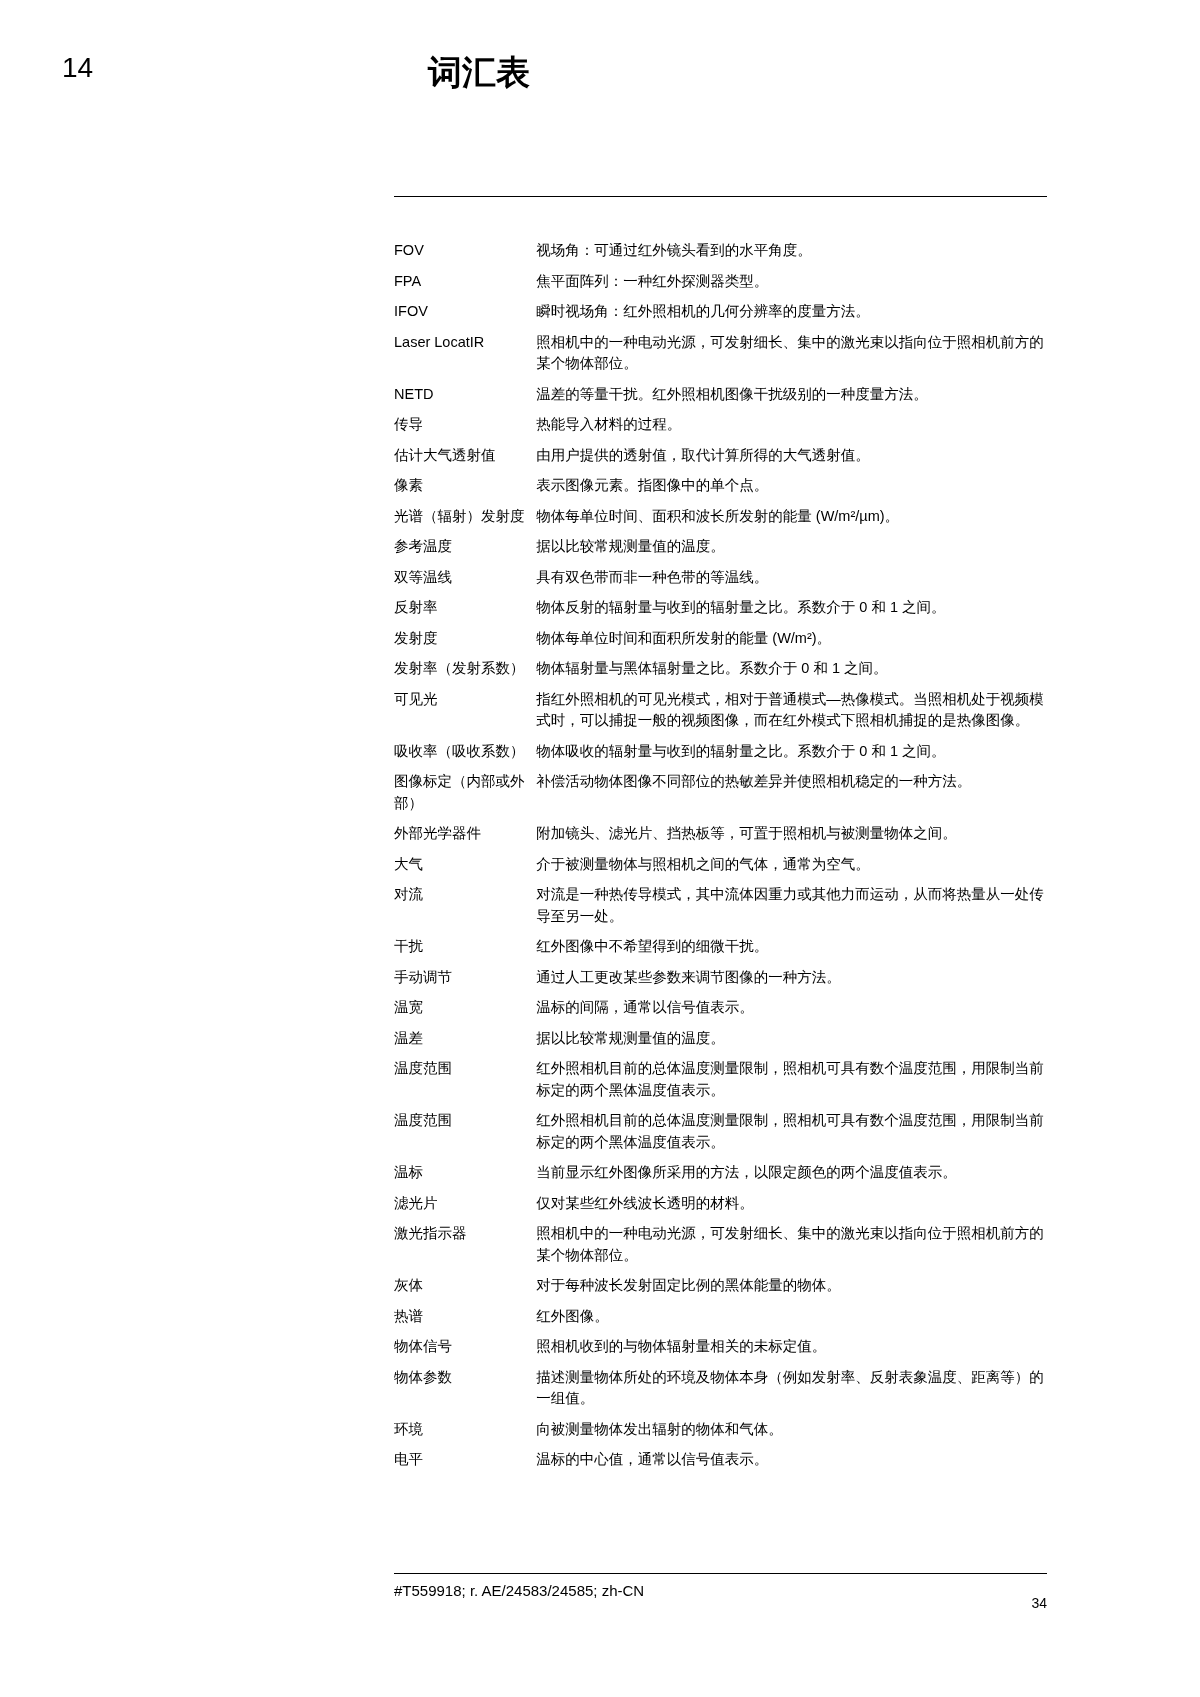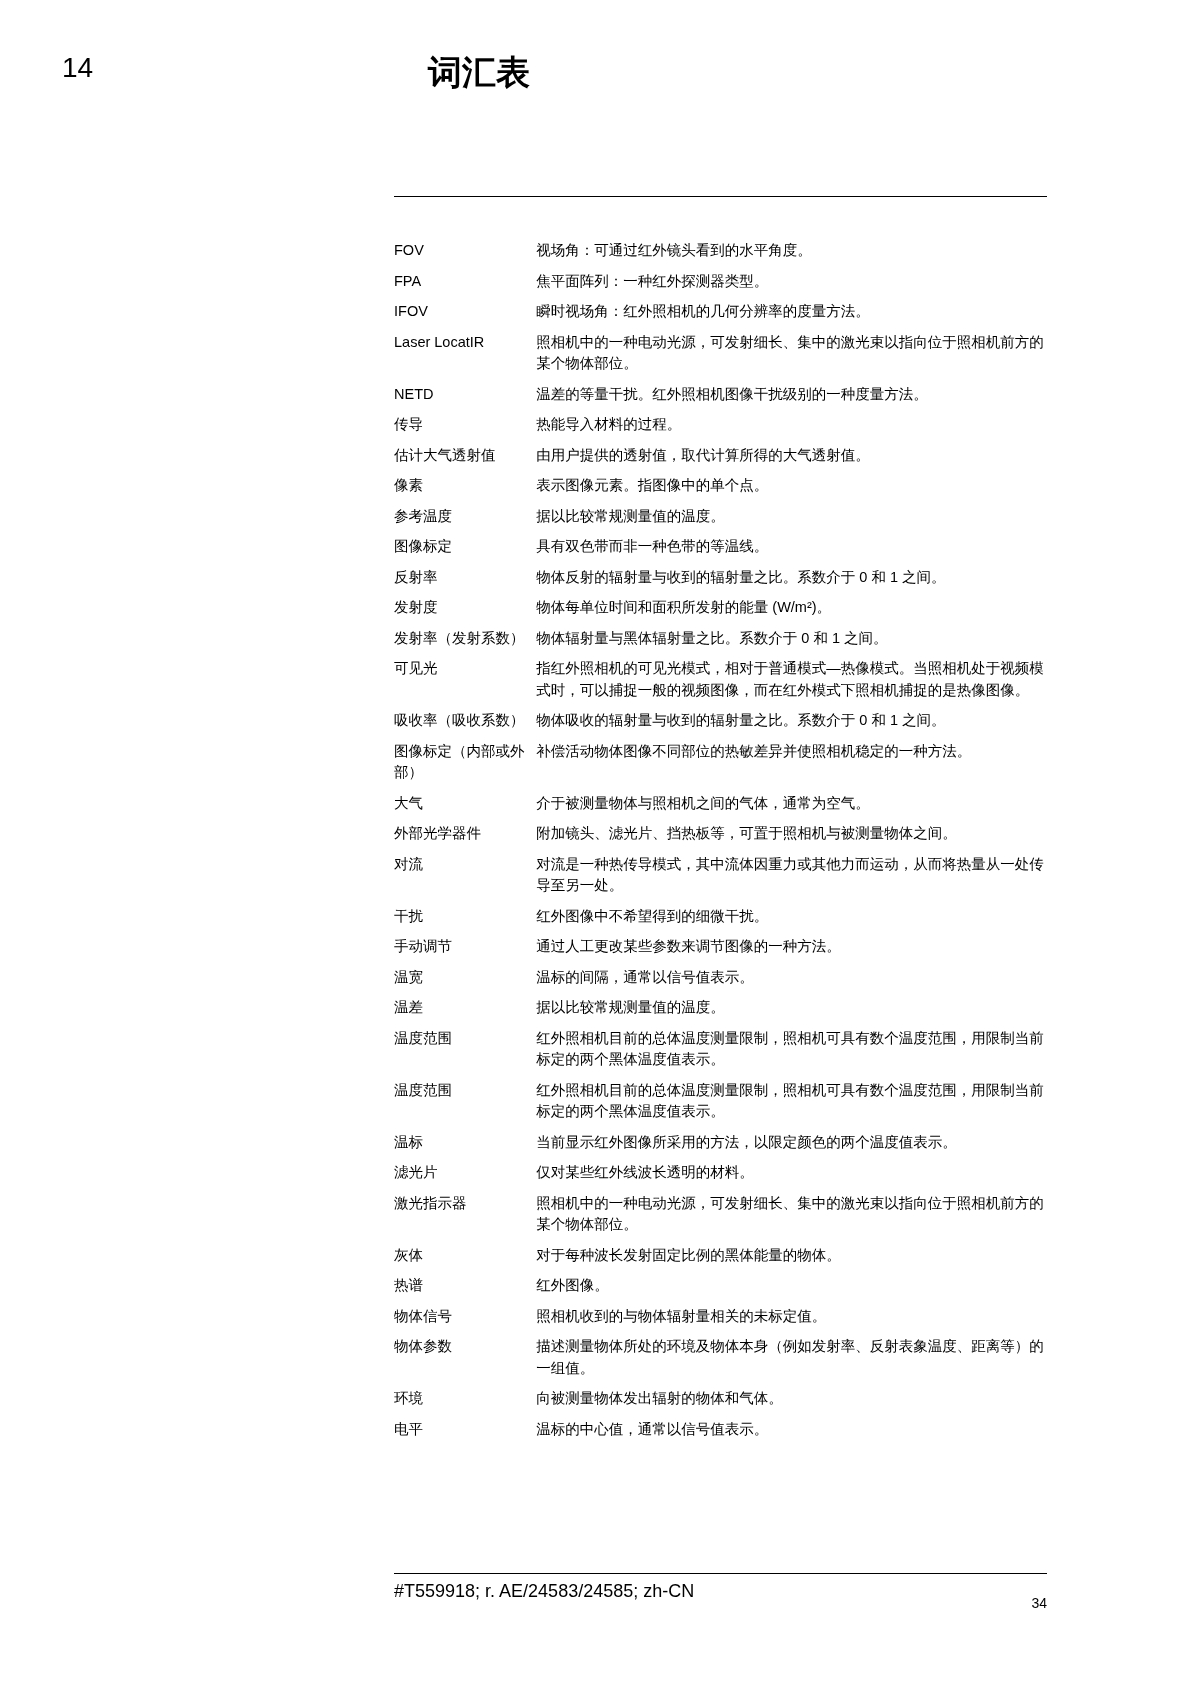--- a/index.html
+++ b/index.html
@@ -92,21 +92,21 @@
   }
   .footer-row {
     position: relative;
     margin-top: 8px;
     height: 20px;
   }
   .footer-left {
     position: absolute;
     left: 0;
     top: 0;
-    font-size: 18px;
+    font-size: 15px;
     line-height: 18px;
   }
   .footer-right {
     position: absolute;
     right: 0;
     top: 12px;
     font-size: 14px;
     line-height: 18px;
   }
 </style>
@@ -150,25 +150,29 @@
           </tr>
           <tr>
             <td class="term">估计大气透射值</td>
             <td class="def">由用户提供的透射值，取代计算所得的大气透射值。</td>
           </tr>
           <tr>
             <td class="term">像素</td>
             <td class="def">表示图像元素。指图像中的单个点。</td>
           </tr>
           <tr>
+            <td class="term">光谱（辐射）发射度</td>
+            <td class="def">物体每单位时间、面积和波长所发射的能量 (W/m²/µm)。</td>
+          </tr>
+          <tr>
             <td class="term">参考温度</td>
             <td class="def">据以比较常规测量值的温度。</td>
           </tr>
           <tr>
-            <td class="term">图像标定</td>
+            <td class="term">双等温线</td>
             <td class="def">具有双色带而非一种色带的等温线。</td>
           </tr>
           <tr>
             <td class="term">反射率</td>
             <td class="def">物体反射的辐射量与收到的辐射量之比。系数介于 0 和 1 之间。</td>
           </tr>
           <tr>
             <td class="term">发射度</td>
             <td class="def">物体每单位时间和面积所发射的能量 (W/m²)。</td>
           </tr>
@@ -182,26 +186,26 @@
           </tr>
           <tr>
             <td class="term">吸收率（吸收系数）</td>
             <td class="def">物体吸收的辐射量与收到的辐射量之比。系数介于 0 和 1 之间。</td>
           </tr>
           <tr>
             <td class="term">图像标定（内部或外部）</td>
             <td class="def">补偿活动物体图像不同部位的热敏差异并使照相机稳定的一种方法。</td>
           </tr>
           <tr>
+            <td class="term">外部光学器件</td>
+            <td class="def">附加镜头、滤光片、挡热板等，可置于照相机与被测量物体之间。</td>
+          </tr>
+          <tr>
             <td class="term">大气</td>
             <td class="def">介于被测量物体与照相机之间的气体，通常为空气。</td>
-          </tr>
-          <tr>
-            <td class="term">外部光学器件</td>
-            <td class="def">附加镜头、滤光片、挡热板等，可置于照相机与被测量物体之间。</td>
           </tr>
           <tr>
             <td class="term">对流</td>
             <td class="def">对流是一种热传导模式，其中流体因重力或其他力而运动，从而将热量从一处传导至另一处。</td>
           </tr>
           <tr>
             <td class="term">干扰</td>
             <td class="def">红外图像中不希望得到的细微干扰。</td>
           </tr>
           <tr>

